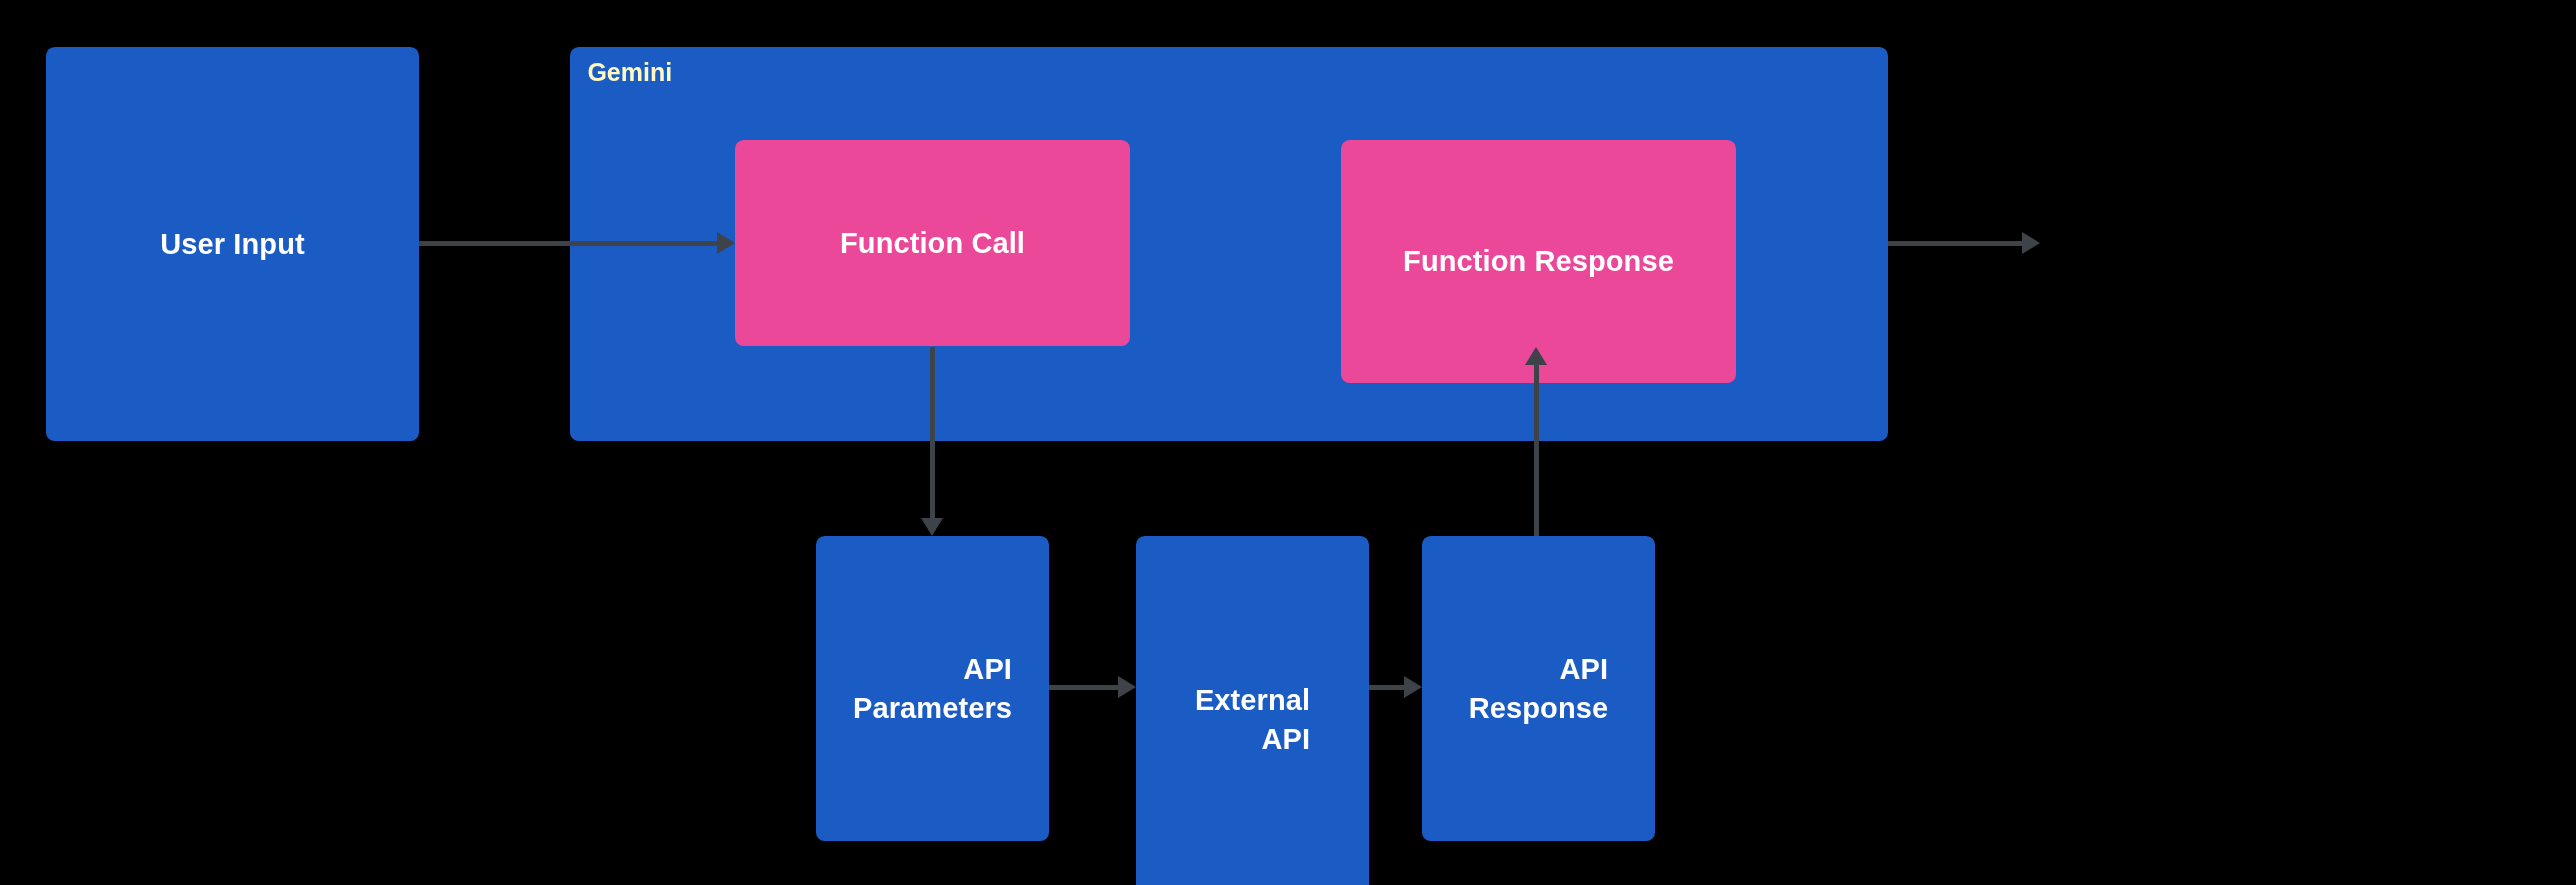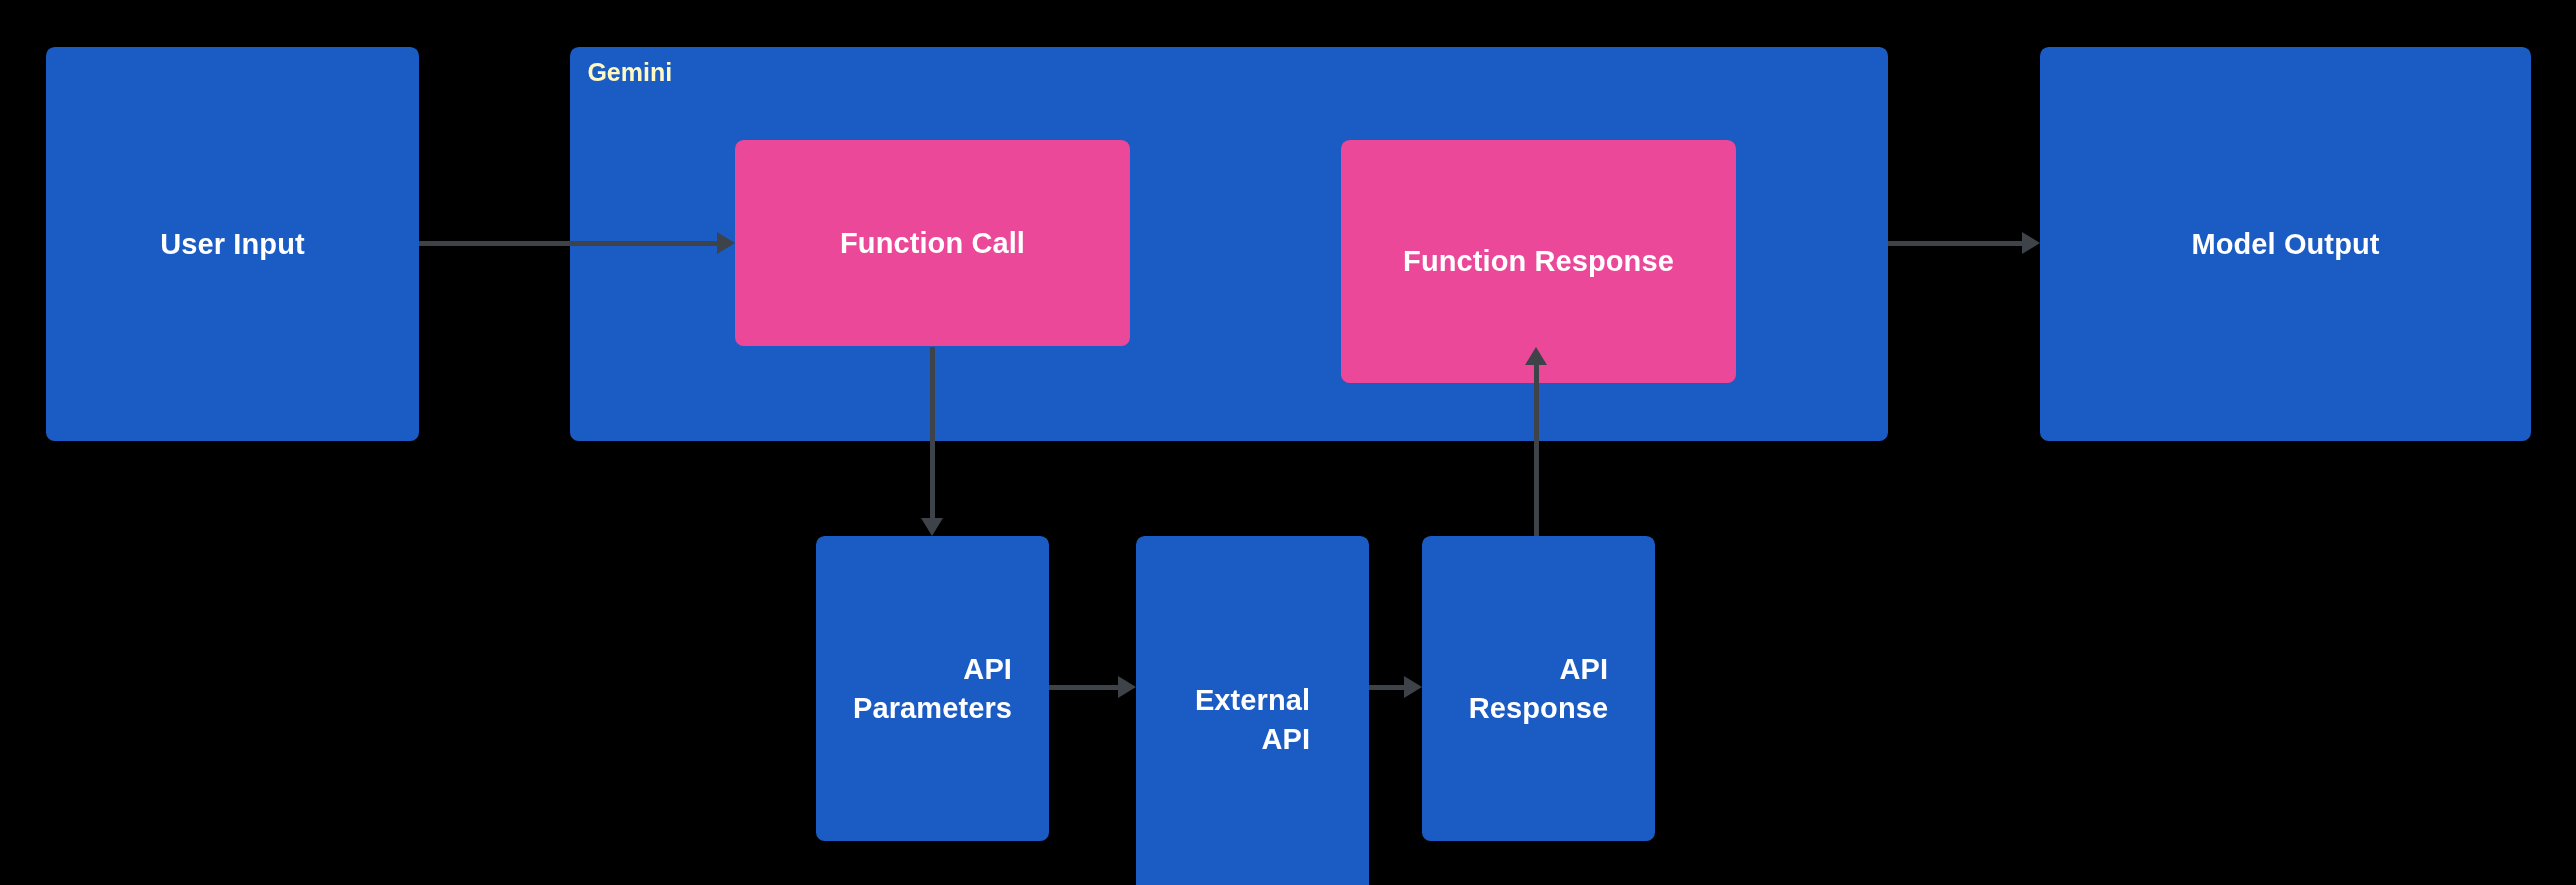--- a/index.html
+++ b/index.html
@@ -109,21 +109,20 @@
   <div class="node dark" style="left:46px; top:47px; width:373px; height:394px;">User Input</div>
 
   <div class="group" style="left:570px; top:47px; width:1318px; height:394px;">
     <div class="group-label">Gemini</div>
   </div>
 
   <div class="node light" style="left:735px; top:140px; width:395px; height:206px;">Function Call</div>
 
   <div class="node light" style="left:1341px; top:140px; width:395px; height:243px;">Function Response</div>
 
-  <div class="node dark" style="left:2040px; top:47px; width:491px; height:394px;">Model Output</div>
 
   <div class="node dark" style="left:816px; top:536px; width:233px; height:305px;">API
 Parameters</div>
 
   <div class="node dark" style="left:1136px; top:536px; width:233px; height:367px;">External
 API</div>
 
   <div class="node dark" style="left:1422px; top:536px; width:233px; height:305px;">API
 Response</div>
 

